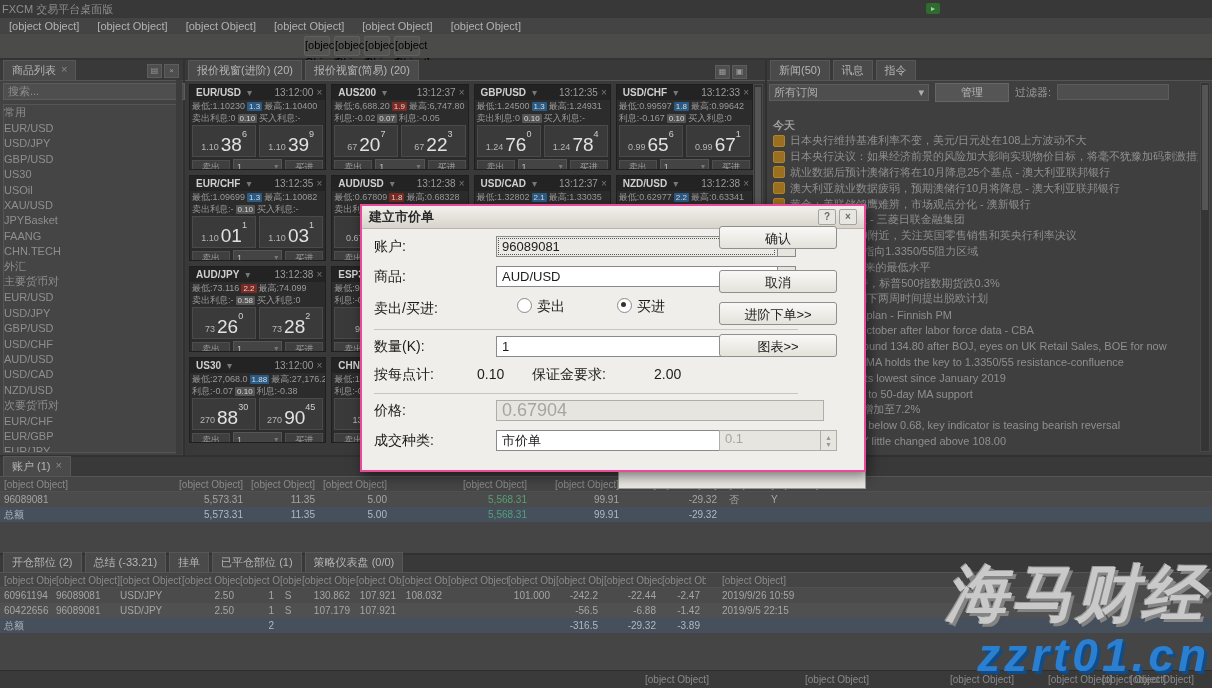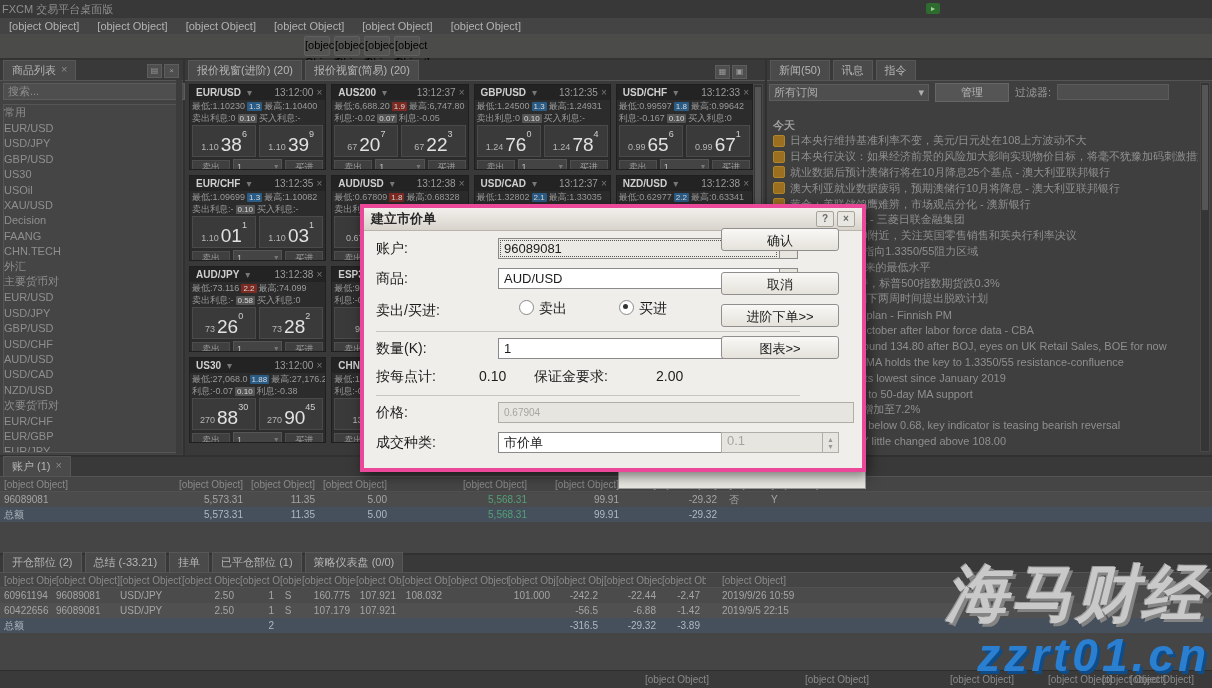--- a/index.html
+++ b/index.html
@@ -103,30 +103,30 @@
   .statusbar span{position:absolute;top:0;line-height:17px;white-space:nowrap}
   .statusbar span:nth-of-type(1){left:645px}
   .statusbar span:nth-of-type(2){left:805px}
   .statusbar span:nth-of-type(3){left:950px}
   .statusbar span:nth-of-type(4){left:1048px}
   .statusbar span:nth-of-type(5){left:1102px}
   .statusbar span:nth-of-type(6){left:1130px}
   .statusicon{position:absolute;left:926px;top:3px;width:14px;height:11px;background:#2f6b2f;border-radius:2px;color:#9fd49f;font-size:8px;line-height:11px;text-align:center}
   
   .shadowpanel{left:618px;top:445px;width:248px;height:44px;background:#e9e7e2;border:1px solid #9a9a9a;z-index:50;box-sizing:border-box}
-  .dialog{left:360px;top:204px;width:506px;height:268px;background:#f0eeea;border:4px solid #ec4899;box-shadow:3px 4px 12px rgba(0,0,0,.5);z-index:60;font-size:14px;color:#1c1c1c;box-sizing:border-box}
+  .dialog{left:360px;top:204px;width:506px;height:268px;background:#f0eeea;border:2px solid #ec4899;box-shadow:3px 4px 12px rgba(0,0,0,.5);z-index:60;font-size:14px;color:#1c1c1c;box-sizing:border-box}
   .dlg-title{height:22px;background:linear-gradient(#f2f0ec,#d8d4cc);border-bottom:1px solid #b8b4ac;display:flex;align-items:center;padding:0 7px;font-size:13px;font-weight:bold;color:#2a2a2a}
   .dlg-sys{margin-left:auto;display:flex;gap:3px}
   .dlg-sys span{width:16px;height:14px;background:#e8e6e1;border:1px solid #a8a49c;color:#6a6a6a;font-size:10px;line-height:13px;text-align:center;border-radius:2px}
   .dlg-label{position:absolute;left:12px;width:120px;white-space:nowrap}
   .dlg-field{position:absolute;left:134px;width:300px;height:21px;display:flex;box-sizing:border-box}
   .cv{flex:1;background:#fff;border:1px solid #8a8a8a;border-right:none;padding:1px 5px;font-size:13px;line-height:17px;white-space:nowrap;overflow:hidden}
   .ca{width:17px;background:#e8e5df;border:1px solid #8a8a8a;text-align:center;color:#555;font-size:9px;line-height:19px}
   .cv.focus{background:#eceae4;outline:1px dotted #555;outline-offset:-3px}
-  .dlg-input-dis{position:absolute;left:134px;width:356px;height:21px;background:#e7e5e0;color:#a8a5a0;border:1px solid #b0ada6;box-sizing:border-box;padding:1px 5px;font-size:10px;line-height:17px}
+  .dlg-input-dis{position:absolute;left:134px;width:328px;height:21px;background:#e7e5e0;color:#a8a5a0;border:1px solid #b0ada6;box-sizing:border-box;padding:1px 5px;font-size:18px;line-height:17px}
   .dlg-btn{position:absolute;left:357px;width:118px;height:23px;background:linear-gradient(#f9f8f6,#e5e2db);border:1px solid #8f8f8f;border-radius:3px;font-size:13px;text-align:center;line-height:21px;color:#1c1c1c;box-sizing:border-box}
   .dlg-sep{position:absolute;left:12px;width:424px;border-top:1px solid #c8c5be;height:0}
   .radio{display:inline-block;width:13px;height:13px;border-radius:50%;border:1px solid #8a8a8a;background:#fff;vertical-align:-2px;margin-right:5px;position:relative}
   .radio.sel::after{content:"";position:absolute;left:3px;top:3px;width:5px;height:5px;border-radius:50%;background:#333}
   .spinner{position:absolute;left:357px;top:224px;width:118px;height:21px;background:#e7e5e0;border:1px solid #b0ada6;box-sizing:border-box;color:#a8a5a0;font-size:13px;display:flex;padding-left:5px}
   .spin-arrows{margin-left:auto;width:15px;height:100%;border-left:1px solid #b0ada6;display:flex;flex-direction:column;align-items:center;justify-content:center;font-size:7px;color:#999;line-height:7px}
   .stat-val{position:absolute;white-space:nowrap}
   
   .wm1{right:6px;top:552px;font-size:62px;font-weight:bold;font-style:italic;color:#c9c9c9;letter-spacing:3px;z-index:80;text-shadow:3px 3px 0 #848484,-1px -1px 0 #9c9c9c}
   .wm2{right:2px;top:628px;font-size:46px;font-weight:bold;font-style:italic;color:#2b7fd0;letter-spacing:4px;z-index:81;text-shadow:3px 3px 0 #0f4d8a}
@@ -208,21 +208,21 @@
       <div class="tree-row">
 
         <span class="tree-label">USOil</span>
       </div>
       <div class="tree-row">
 
         <span class="tree-label">XAU/USD</span>
       </div>
       <div class="tree-row">
 
-        <span class="tree-label">Decision</span>
+        <span class="tree-label">JPYBasket</span>
       </div>
       <div class="tree-row">
 
         <span class="tree-label">FAANG</span>
       </div>
       <div class="tree-row">
 
         <span class="tree-label">CHN.TECH</span>
       </div>
       <div class="tree-row">
@@ -1113,21 +1113,21 @@
     </div>
   <div>
 
   <div class="trow pos-cols">
         <span>60961194</span>
         <span>96089081</span>
         <span>USD/JPY</span>
         <span>2.50</span>
         <span>1</span>
         <span>S</span>
-        <span>160.775</span>
+        <span>130.862</span>
         <span>107.921</span>
         <span>108.032</span>
         <span></span>
         <span>101.000</span>
         <span>-242.2</span>
         <span>-22.44</span>
         <span>-2.47</span>
         <span>2019/9/26 10:59</span>
       </div>
       <div class="trow pos-cols">

